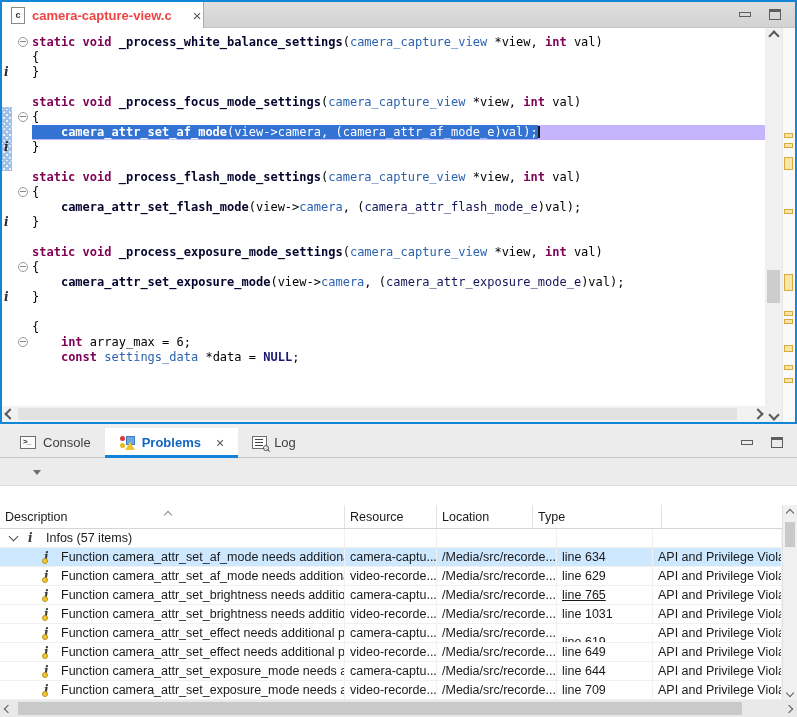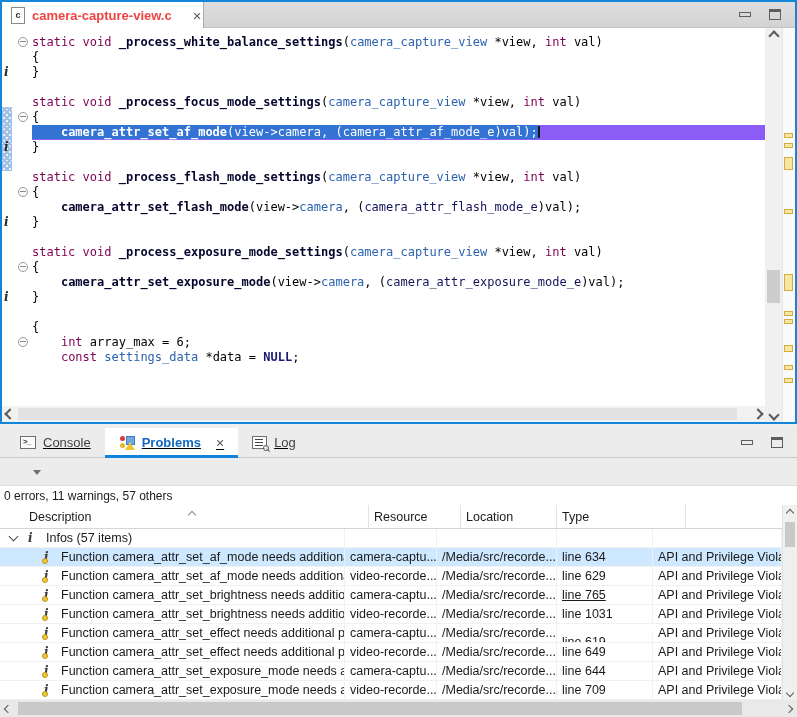--- a/index.html
+++ b/index.html
@@ -30,25 +30,25 @@
     font-style:italic;font-weight:bold;font-size:12px;line-height:13px;color:#2b2b2b;}
   #fold-bar{position:absolute;top:26px;left:12px;width:18px;bottom:16px;background:#fff;}
   .fold-marker{position:absolute;left:4px;width:10px;height:10px;border:1px solid #9a9a9a;
     border-radius:50%;background:#fff;box-sizing:border-box;}
   .fold-marker::after{content:"";position:absolute;left:1px;right:1px;top:3px;border-top:1px solid #8a8a8a;}
 
   #code-area{position:absolute;top:26px;left:30px;right:30px;bottom:16px;background:#fff;overflow:hidden;}
   #code-lines{padding-top:7px;}
   .code-line{height:15px;white-space:pre;font-family:"DejaVu Sans Mono",monospace;
     font-size:12px;line-height:15px;color:#000;}
-  .sel-line{background:#8b5cf6;}
+  .sel-line{background:#c4b5fd;}
   .selection{background:#3273D4;}
   .selection span{color:#fff !important;}
   .caret{display:inline-block;width:2px;height:12px;background:#16161d;vertical-align:-2px;}
-  .c-k{color:#7F0055;font-weight:normal;}
+  .c-k{color:#7F0055;font-weight:bold;}
   .c-f{color:#05052e;font-weight:bold;}
   .c-t{color:#2A62B0;}
   .c-m{color:#2A62B0;}
   .c-e{color:#14145A;}
   .c-n{color:#191970;font-weight:bold;}
   .c-p{color:#000;}
 
   
   #ed-vscroll{position:absolute;top:26px;right:13px;width:17px;bottom:0;background:#F0F0F0;}
   #ed-ruler{position:absolute;top:26px;right:0;width:13px;bottom:0;background:#FAFAFA;
@@ -64,21 +64,21 @@
   .chev.down{transform:rotate(45deg);}
   .chev.left{transform:rotate(135deg);}
   .chev.right{transform:rotate(-45deg);}
 
   
   #sash{position:absolute;top:424px;left:0;right:0;height:4px;background:#EFEFEF;}
 
   
   #panel{position:absolute;top:428px;left:0;right:0;bottom:0;background:#fff;}
   #panel-tabs{position:absolute;top:0;left:0;right:0;height:30px;background:#ECECEC;
-    border-bottom:1px solid #C9C9C9;box-sizing:border-box;display:flex;align-items:stretch;text-decoration:underline;}
+    border-bottom:1px solid #C9C9C9;box-sizing:border-box;display:flex;align-items:stretch;}
   .ptab{display:flex;align-items:center;gap:7px;padding:0 14px;font-size:13px;color:#3F3F3F;position:relative;}
   .ptab:first-child{margin-left:6px;}
   .ptab.active{background:#fff;color:#1168C4;font-weight:bold;}
   .ptab.active::after{content:"";position:absolute;left:0;right:0;bottom:-1px;height:3px;background:#1283D8;}
   .ptab .close-x{font-size:14px;margin-left:8px;font-weight:normal;color:#555;}
   #panel-winbtns{margin-left:auto;display:flex;align-items:center;gap:18px;padding-right:14px;}
 
   
   .console-ico{position:relative;width:16px;height:13px;border:1px solid #6F6F6F;background:#FBFBFB;box-sizing:border-box;flex:none;}
   .console-ico::before{content:">_";position:absolute;left:2px;top:0px;font-size:8px;font-weight:bold;color:#333;letter-spacing:-1px;}
@@ -95,21 +95,21 @@
 
   #panel-toolbar{position:absolute;top:30px;left:0;right:0;height:28px;background:#ECECEC;
     border-bottom:1px solid #DDDDDD;box-sizing:border-box;}
   .dd-arrow{position:absolute;left:33px;top:12px;width:0;height:0;
     border-left:4px solid transparent;border-right:4px solid transparent;border-top:5px solid #6E6E6E;}
 
   #summary{position:absolute;top:58px;left:0;right:15px;height:19px;background:#fff;
     font-size:12px;color:#1a1a1a;padding:3px 0 0 4px;box-sizing:border-box;}
 
   #table-header{position:absolute;top:77px;left:0;right:15px;height:24px;background:#fff;
-    border-bottom:1px solid #D5D5D5;box-sizing:border-box;display:flex;font-size:12.5px;color:#1a1a1a;padding-left:24px;}
+    border-bottom:1px solid #D5D5D5;box-sizing:border-box;display:flex;font-size:12.5px;color:#1a1a1a;}
   .hcell{box-sizing:border-box;border-right:1px solid #E3E3E3;padding:5px 0 0 5px;
     position:relative;white-space:nowrap;overflow:hidden;flex:none;}
   .sort-ind{position:absolute;left:165px;top:2px;}
 
   #rows{position:absolute;top:101px;left:0;right:15px;bottom:17px;overflow:hidden;background:#fff;}
   .trow{display:flex;height:19px;box-sizing:border-box;border-bottom:1px solid #F1F1F1;
     font-size:12.5px;color:#1a1a1a;background:#fff;}
   .trow.selected{background:#CDE8FF;}
   .tcell{box-sizing:border-box;border-right:1px solid #F1F1F1;padding:2px 0 0 5px;
     white-space:nowrap;overflow:hidden;flex:none;}
@@ -245,21 +245,20 @@
       <div id="panel-winbtns">
         <span class="btn-min"></span>
         <span class="btn-max"></span>
       </div>
     </div>
 
     <div id="panel-toolbar">
       <span class="dd-arrow"></span>
     </div>
 
-    <div id="summary">0 errors, 11 warnings, 57 others</div>
 
     <div id="table-header">
         <div class="hcell" style="width: 345px;"><span>Description</span><span class="sort-ind"><span class="chev sm up" style="border-color:#8a8a8a;"></span></span></div>
         <div class="hcell" style="width: 92px;"><span>Resource</span></div>
         <div class="hcell" style="width: 96px;"><span>Location</span></div>
         <div class="hcell" style="width: 129px;"><span>Type</span></div>
       </div>
     <div id="rows">
         <div class="trow">
           <div class="tcell desc-cell" style="width: 345px;">

